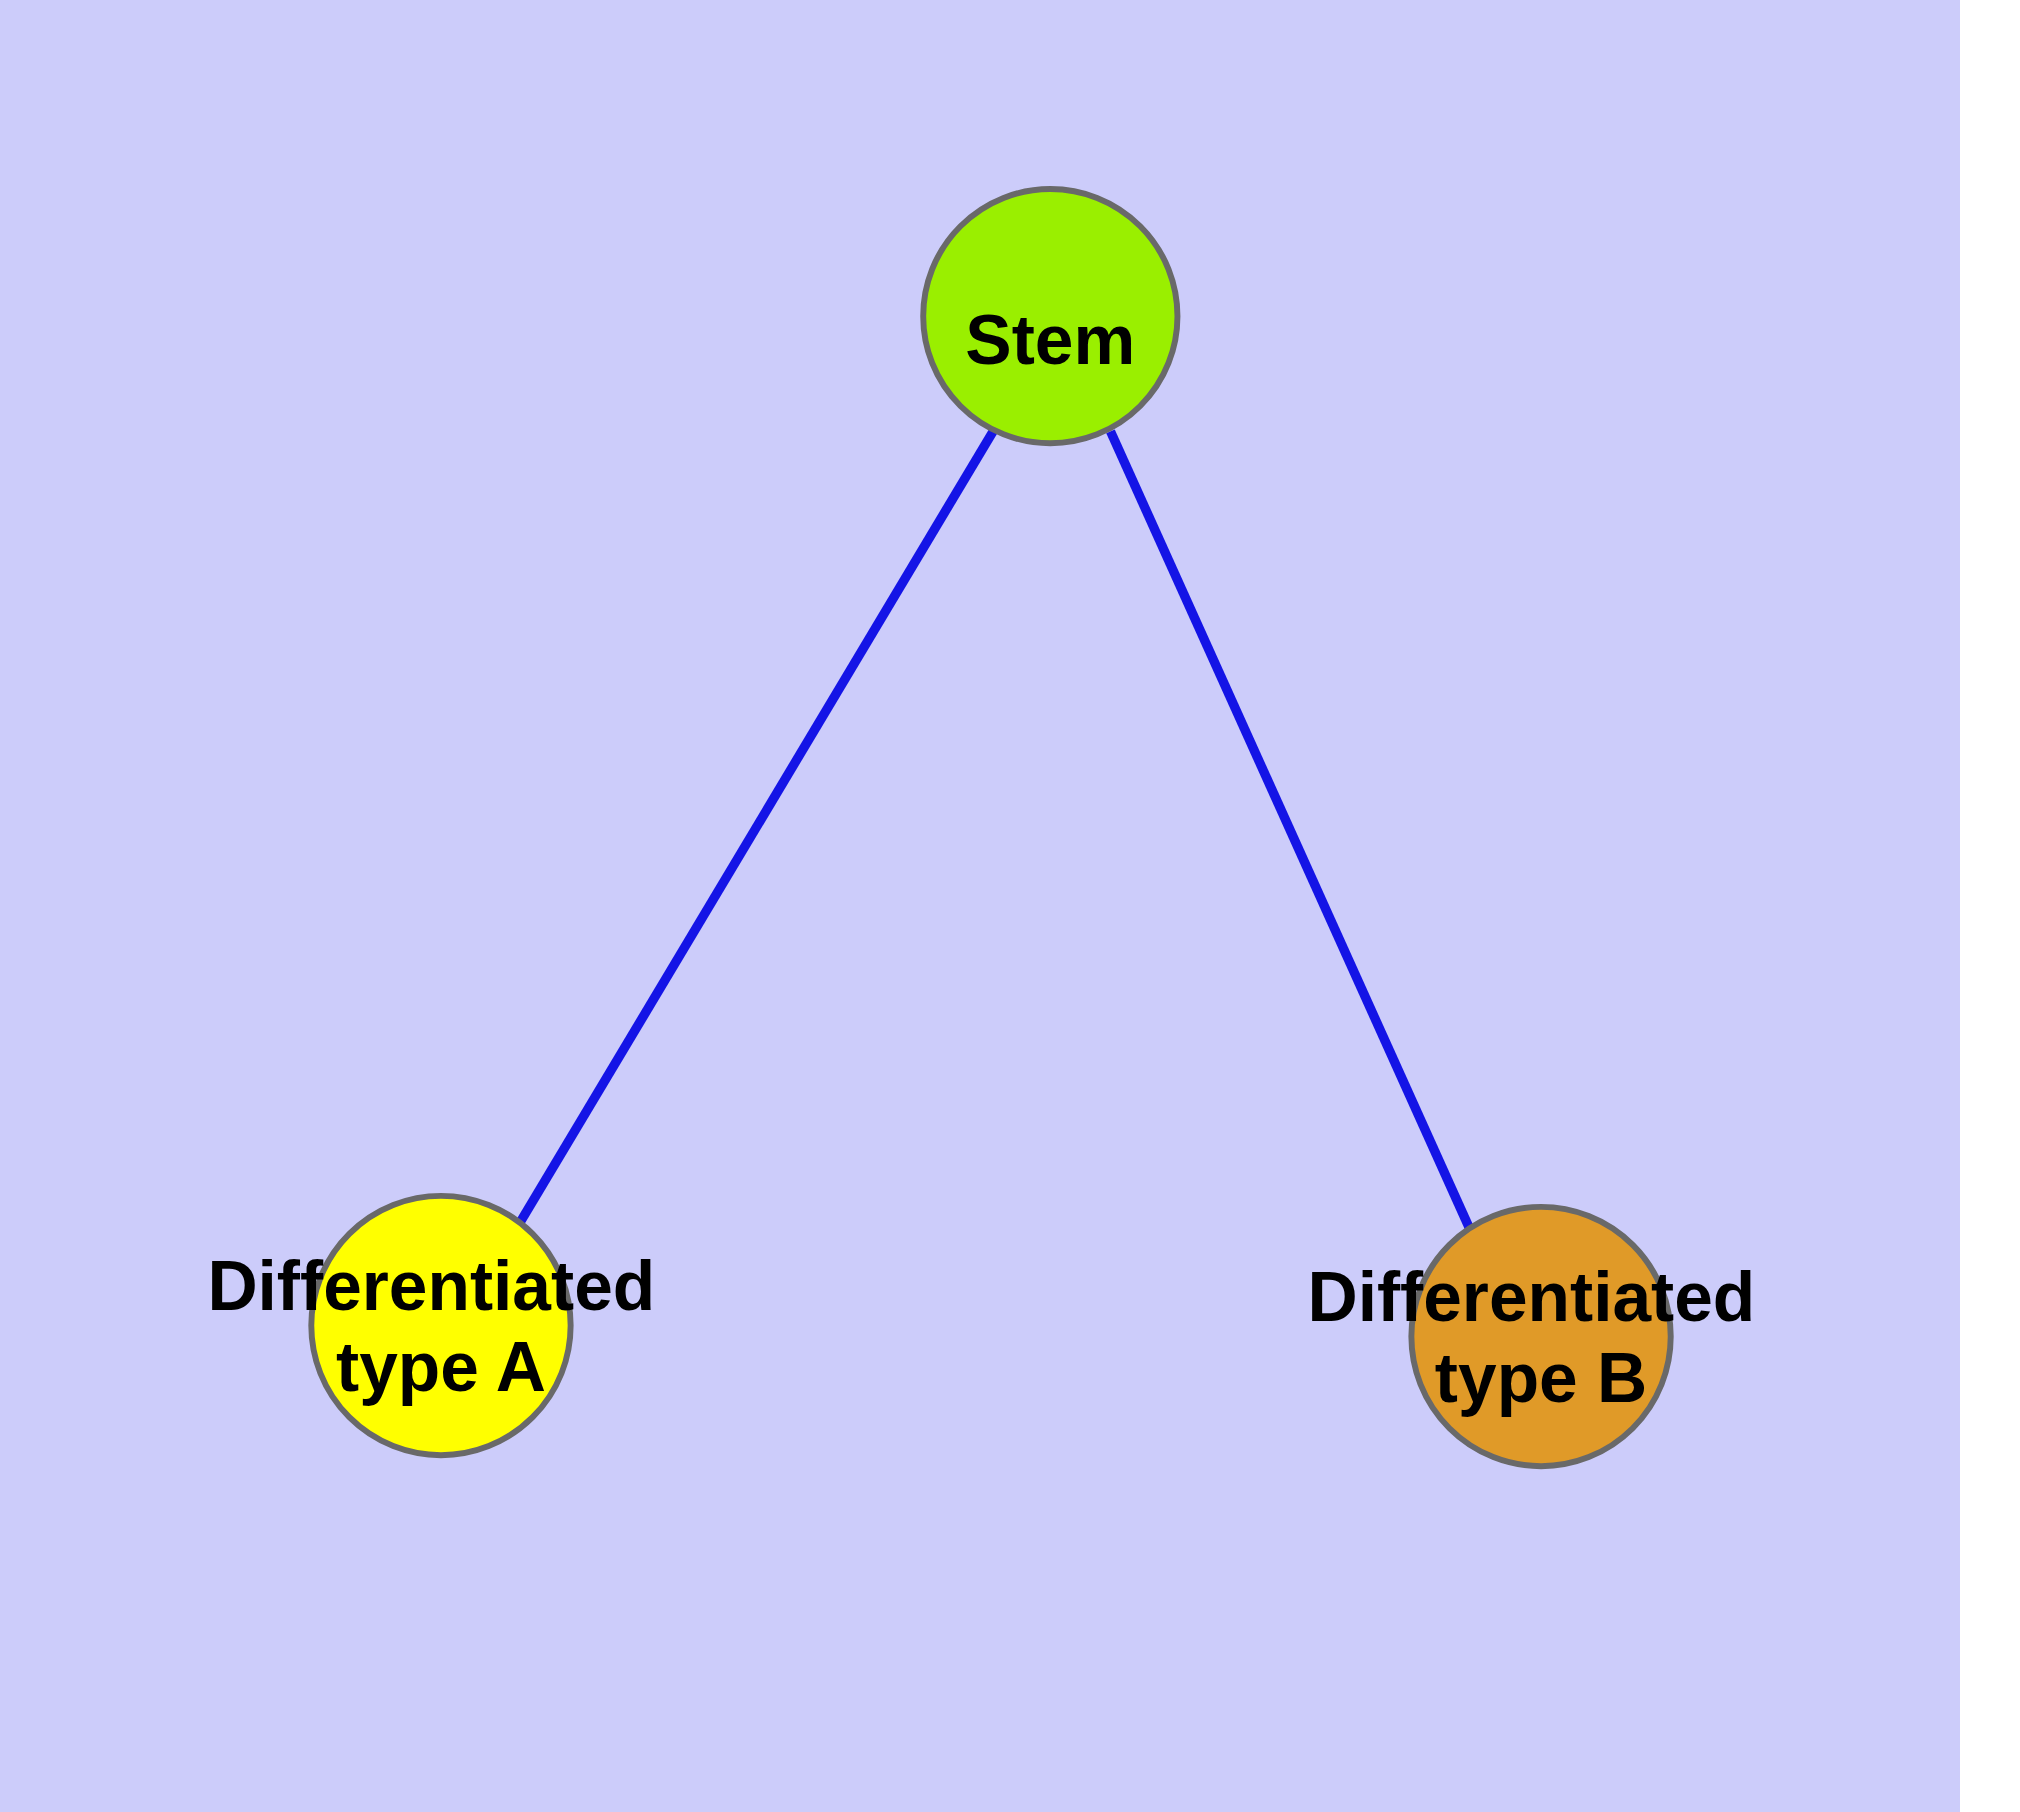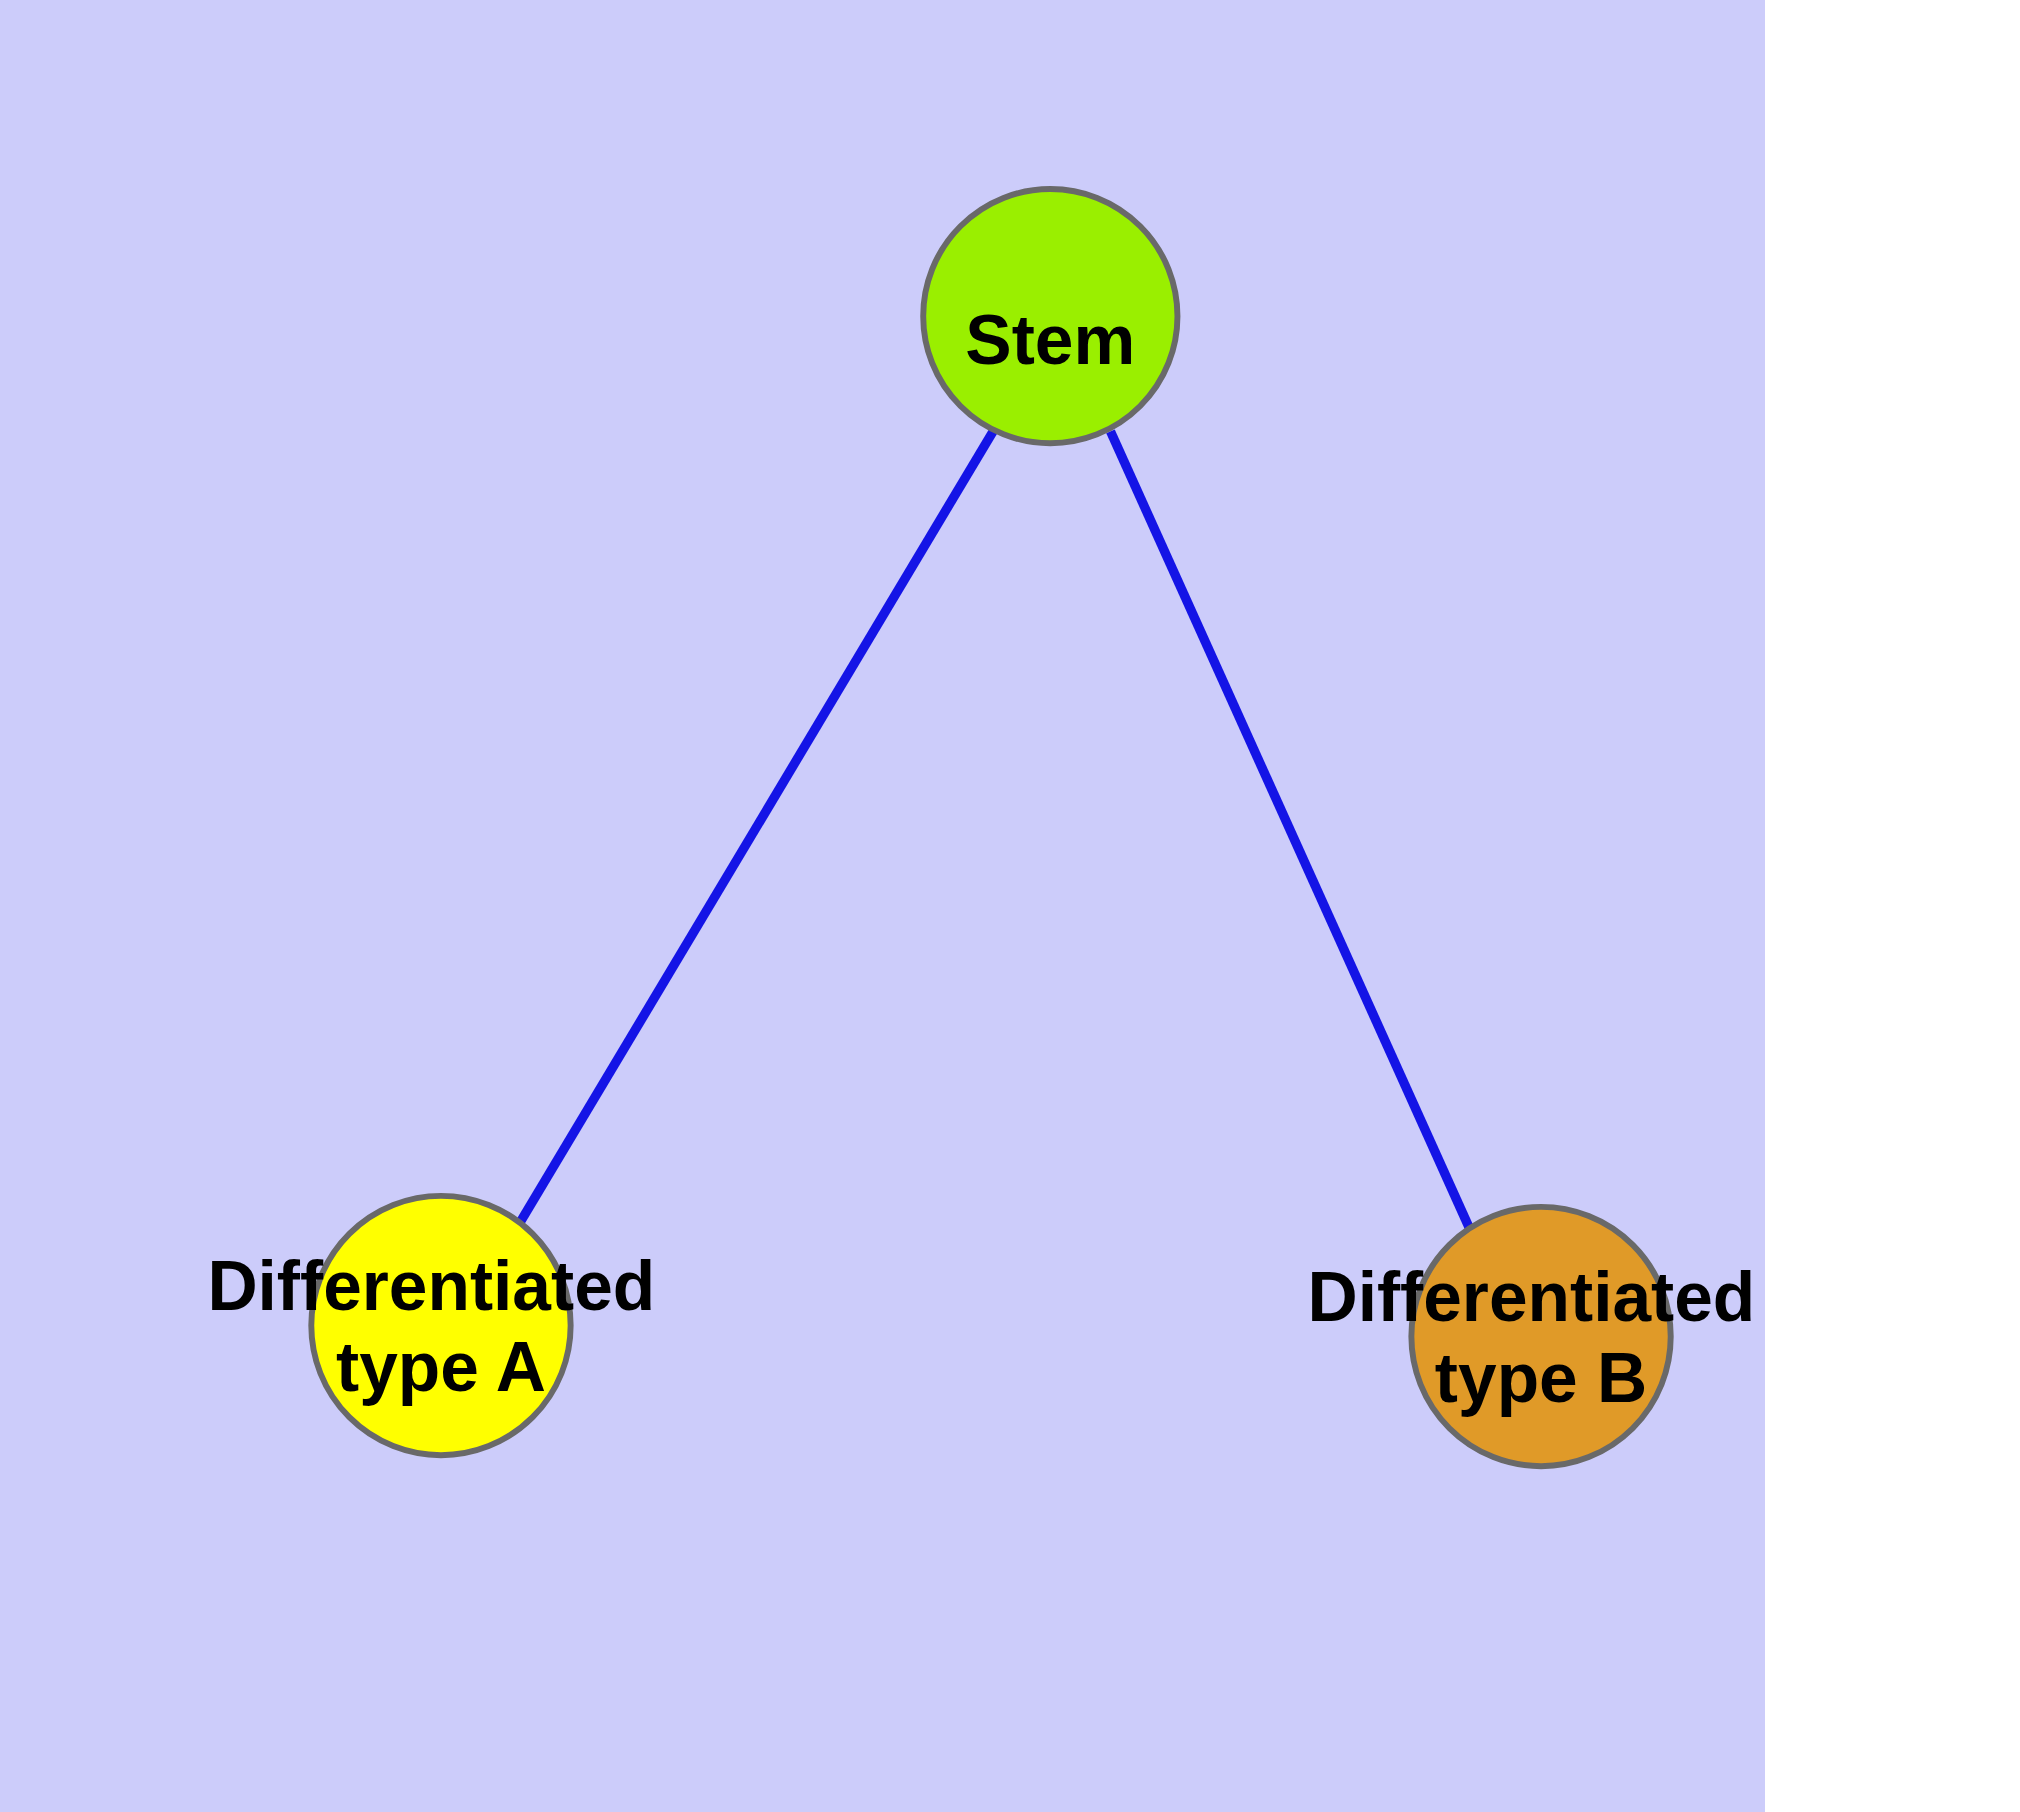--- a/index.html
+++ b/index.html
@@ -3,21 +3,21 @@
 <meta charset="utf-8">
 <title>Cell Differentiation Graph</title>
 <style>
   html, body {
     margin: 0;
     padding: 0;
     background: #ffffff;
   }
   #canvas {
     position: relative;
-    width: 1765px;
+    width: 1960px;
     height: 1812px;
     background: #ccccfa;
     overflow: hidden;
     font-family: "Liberation Sans", "DejaVu Sans", sans-serif;
   }
   #graph-svg {
     position: absolute;
     top: 0;
     left: 0;
     width: 2021px;

